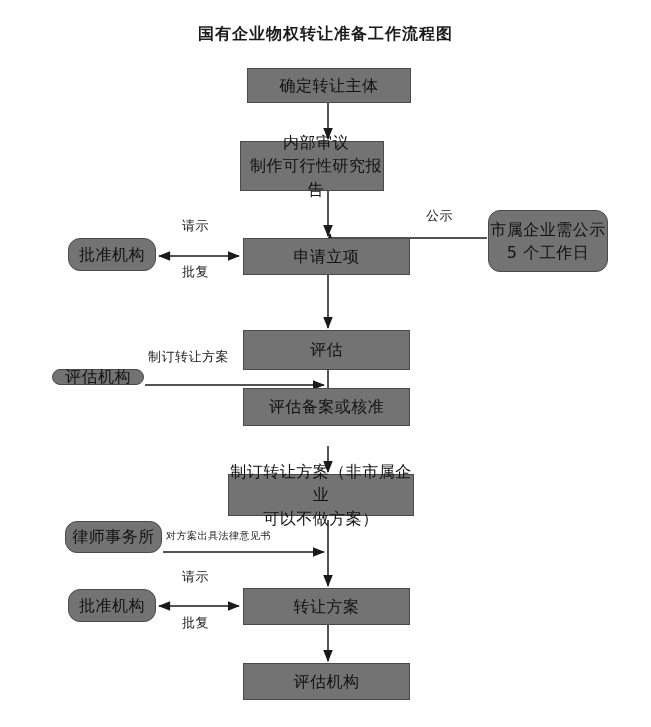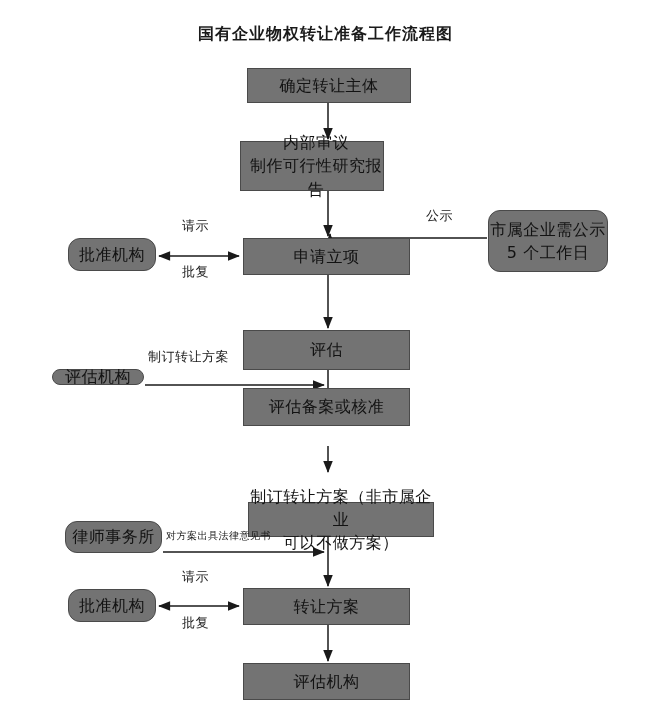--- a/index.html
+++ b/index.html
@@ -138,21 +138,21 @@
   </div>
 
   <div class="node rounded" style="left:52px; top:369px; width:92px; height:16px;">
     <span>评估机构</span>
   </div>
 
   <div class="node" style="left:243px; top:388px; width:167px; height:38px;">
     <span>评估备案或核准</span>
   </div>
 
-  <div class="node" style="left:248px; top:474px; width:186px; height:35px;margin-top:28px;">
+  <div class="node" style="left:228px; top:474px; width:186px; height:42px;">
     <span>制订转让方案（非市属企业</span>
     <span class="line2">可以不做方案）</span>
   </div>
 
   <div class="node rounded" style="left:65px; top:521px; width:97px; height:32px;">
     <span>律师事务所</span>
   </div>
 
   <div class="node rounded" style="left:68px; top:589px; width:88px; height:33px;">
     <span>批准机构</span>

